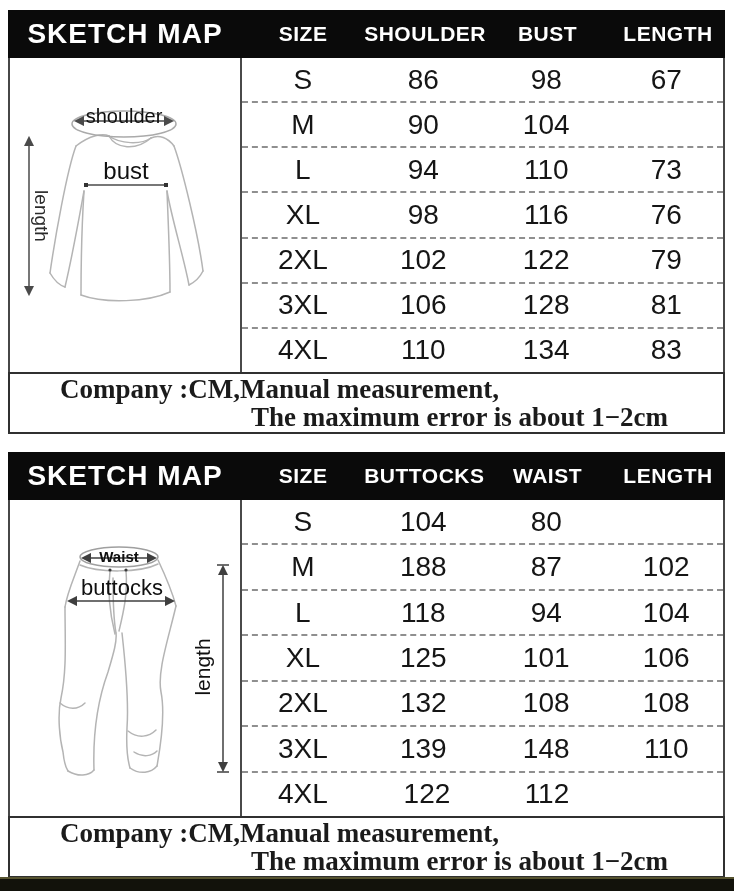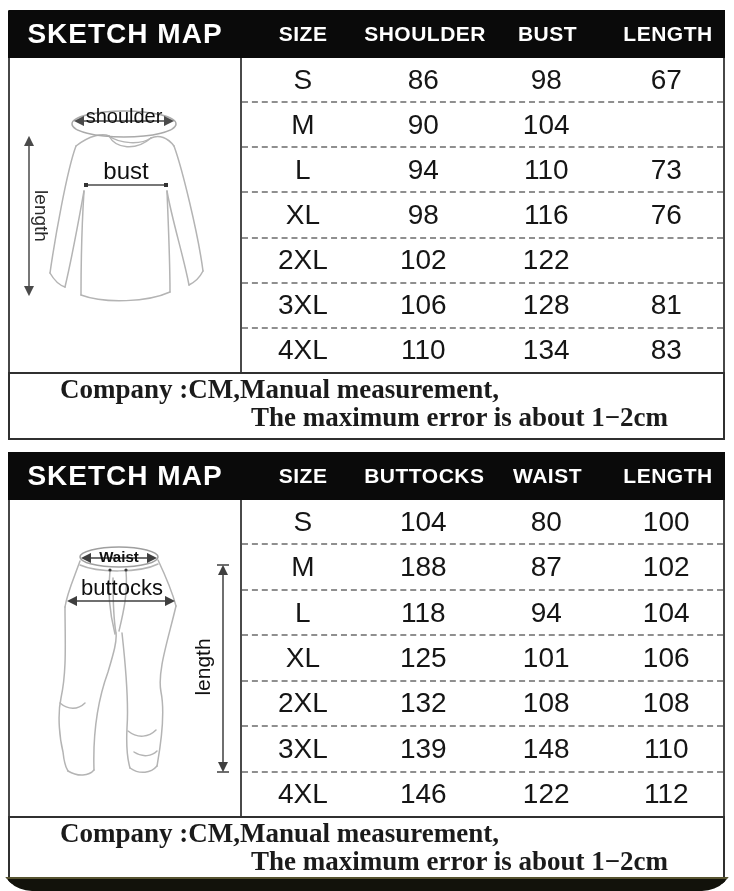--- a/index.html
+++ b/index.html
@@ -1,17 +1,17 @@
 <!DOCTYPE html>
 <html><head>
 <meta charset="utf-8">
 <style>
   html,body{margin:0;padding:0;background:#ffffff;}
   .page{position:relative;width:734px;height:891px;background:#ffffff;overflow:hidden;
-        font-family:"Liberation Sans",sans-serif;border-radius:32px;-webkit-font-smoothing:antialiased;}
+        font-family:"Liberation Sans",sans-serif;-webkit-font-smoothing:antialiased;}
   .chart{position:absolute;left:8px;width:717px;}
   #chart-top{top:10px;}
   #chart-bottom{top:452px;}
 
   .chart-header{height:48px;background:#0a0a0a;display:flex;align-items:center;color:#ffffff;}
   .title-cell{width:234px;text-align:center;font-size:28px;font-weight:700;letter-spacing:1px;}
   .cols{flex:1;display:flex;align-items:center;}
   .col{text-align:center;font-size:21px;font-weight:700;letter-spacing:.5px;}
   .c0{width:25.3%;text-align:center;}.c1{width:24.8%;}.c2{width:26.3%;}.c3{width:23.6%;}
 
@@ -19,21 +19,21 @@
   #chart-top .chart-body{height:314px;}
   #chart-bottom .chart-body{height:316px;}
   .sketch-cell{width:232px;flex:none;border-right:2px solid #4a4a4a;position:relative;box-sizing:border-box;}
   .rows{flex:1;display:flex;flex-direction:column;}
   .row{flex:1;display:flex;align-items:center;}
   .row + .row{border-top:2px dashed #8f8f8f;}
   .cell{font-size:28px;color:#151515;text-align:center;}
 
   .chart-note{border:2px solid #303030;background:#ffffff;box-sizing:border-box;
               font-family:"Liberation Serif",serif;font-weight:700;color:#1b1b1b;
-              font-size:27px;line-height:28px;padding:1px 0 7px 0;}
+              font-size:27px;line-height:28px;padding:1px 0 1px 0;}
   .note-l1{padding-left:50px;white-space:nowrap;}
   .note-l2{padding-left:186px;white-space:nowrap;text-align:center;}
 
   .bottom-strip{position:absolute;left:0;top:877px;width:734px;height:14px;
                 background:#12120b;border-top:2px solid #56532f;box-sizing:border-box;}
 
   .sk-lbl{position:absolute;color:#101010;white-space:nowrap;}
   #lbl-shoulder{left:114px;top:58px;transform:translate(-50%,-50%);font-size:20px;}
   #lbl-bust{left:116px;top:113px;transform:translate(-50%,-50%);font-size:24px;}
   #lbl-length-shirt{left:31px;top:158px;transform:translate(-50%,-50%) rotate(90deg);font-size:19px;color:#2a2a2a;}
@@ -116,20 +116,21 @@
         <div class="row">
           <span class="cell c0">XL</span>
           <span class="cell c1">98</span>
           <span class="cell c2">116</span>
           <span class="cell c3">76</span>
         </div>
         <div class="row">
           <span class="cell c0">2XL</span>
           <span class="cell c1">102</span>
           <span class="cell c2">122</span>
+          <span class="cell c3">79</span>
         </div>
         <div class="row">
           <span class="cell c0">3XL</span>
           <span class="cell c1">106</span>
           <span class="cell c2">128</span>
           <span class="cell c3">81</span>
         </div>
         <div class="row">
           <span class="cell c0">4XL</span>
           <span class="cell c1">110</span>
@@ -195,21 +196,20 @@
         <span class="sk-lbl" id="lbl-waist">Waist</span>
         <span class="sk-lbl" id="lbl-buttocks">buttocks</span>
         <span class="sk-lbl" id="lbl-length-pants">length</span>
       </div>
 
       <div class="rows">
         <div class="row">
           <span class="cell c0">S</span>
           <span class="cell c1">104</span>
           <span class="cell c2">80</span>
-          <span class="cell c3">100</span>
         </div>
         <div class="row">
           <span class="cell c0">M</span>
           <span class="cell c1">188</span>
           <span class="cell c2">87</span>
           <span class="cell c3">102</span>
         </div>
         <div class="row">
           <span class="cell c0">L</span>
           <span class="cell c1">118</span>
@@ -229,21 +229,20 @@
           <span class="cell c3">108</span>
         </div>
         <div class="row">
           <span class="cell c0">3XL</span>
           <span class="cell c1">139</span>
           <span class="cell c2">148</span>
           <span class="cell c3">110</span>
         </div>
         <div class="row">
           <span class="cell c0">4XL</span>
-          <span class="cell c1">146</span>
           <span class="cell c2">122</span>
           <span class="cell c3">112</span>
         </div>
       </div>
     </div>
 
     <div class="chart-note">
       <div class="note-l1">Company :CM,Manual measurement,</div>
       <div class="note-l2">The maximum error is about 1−2cm</div>
     </div>

